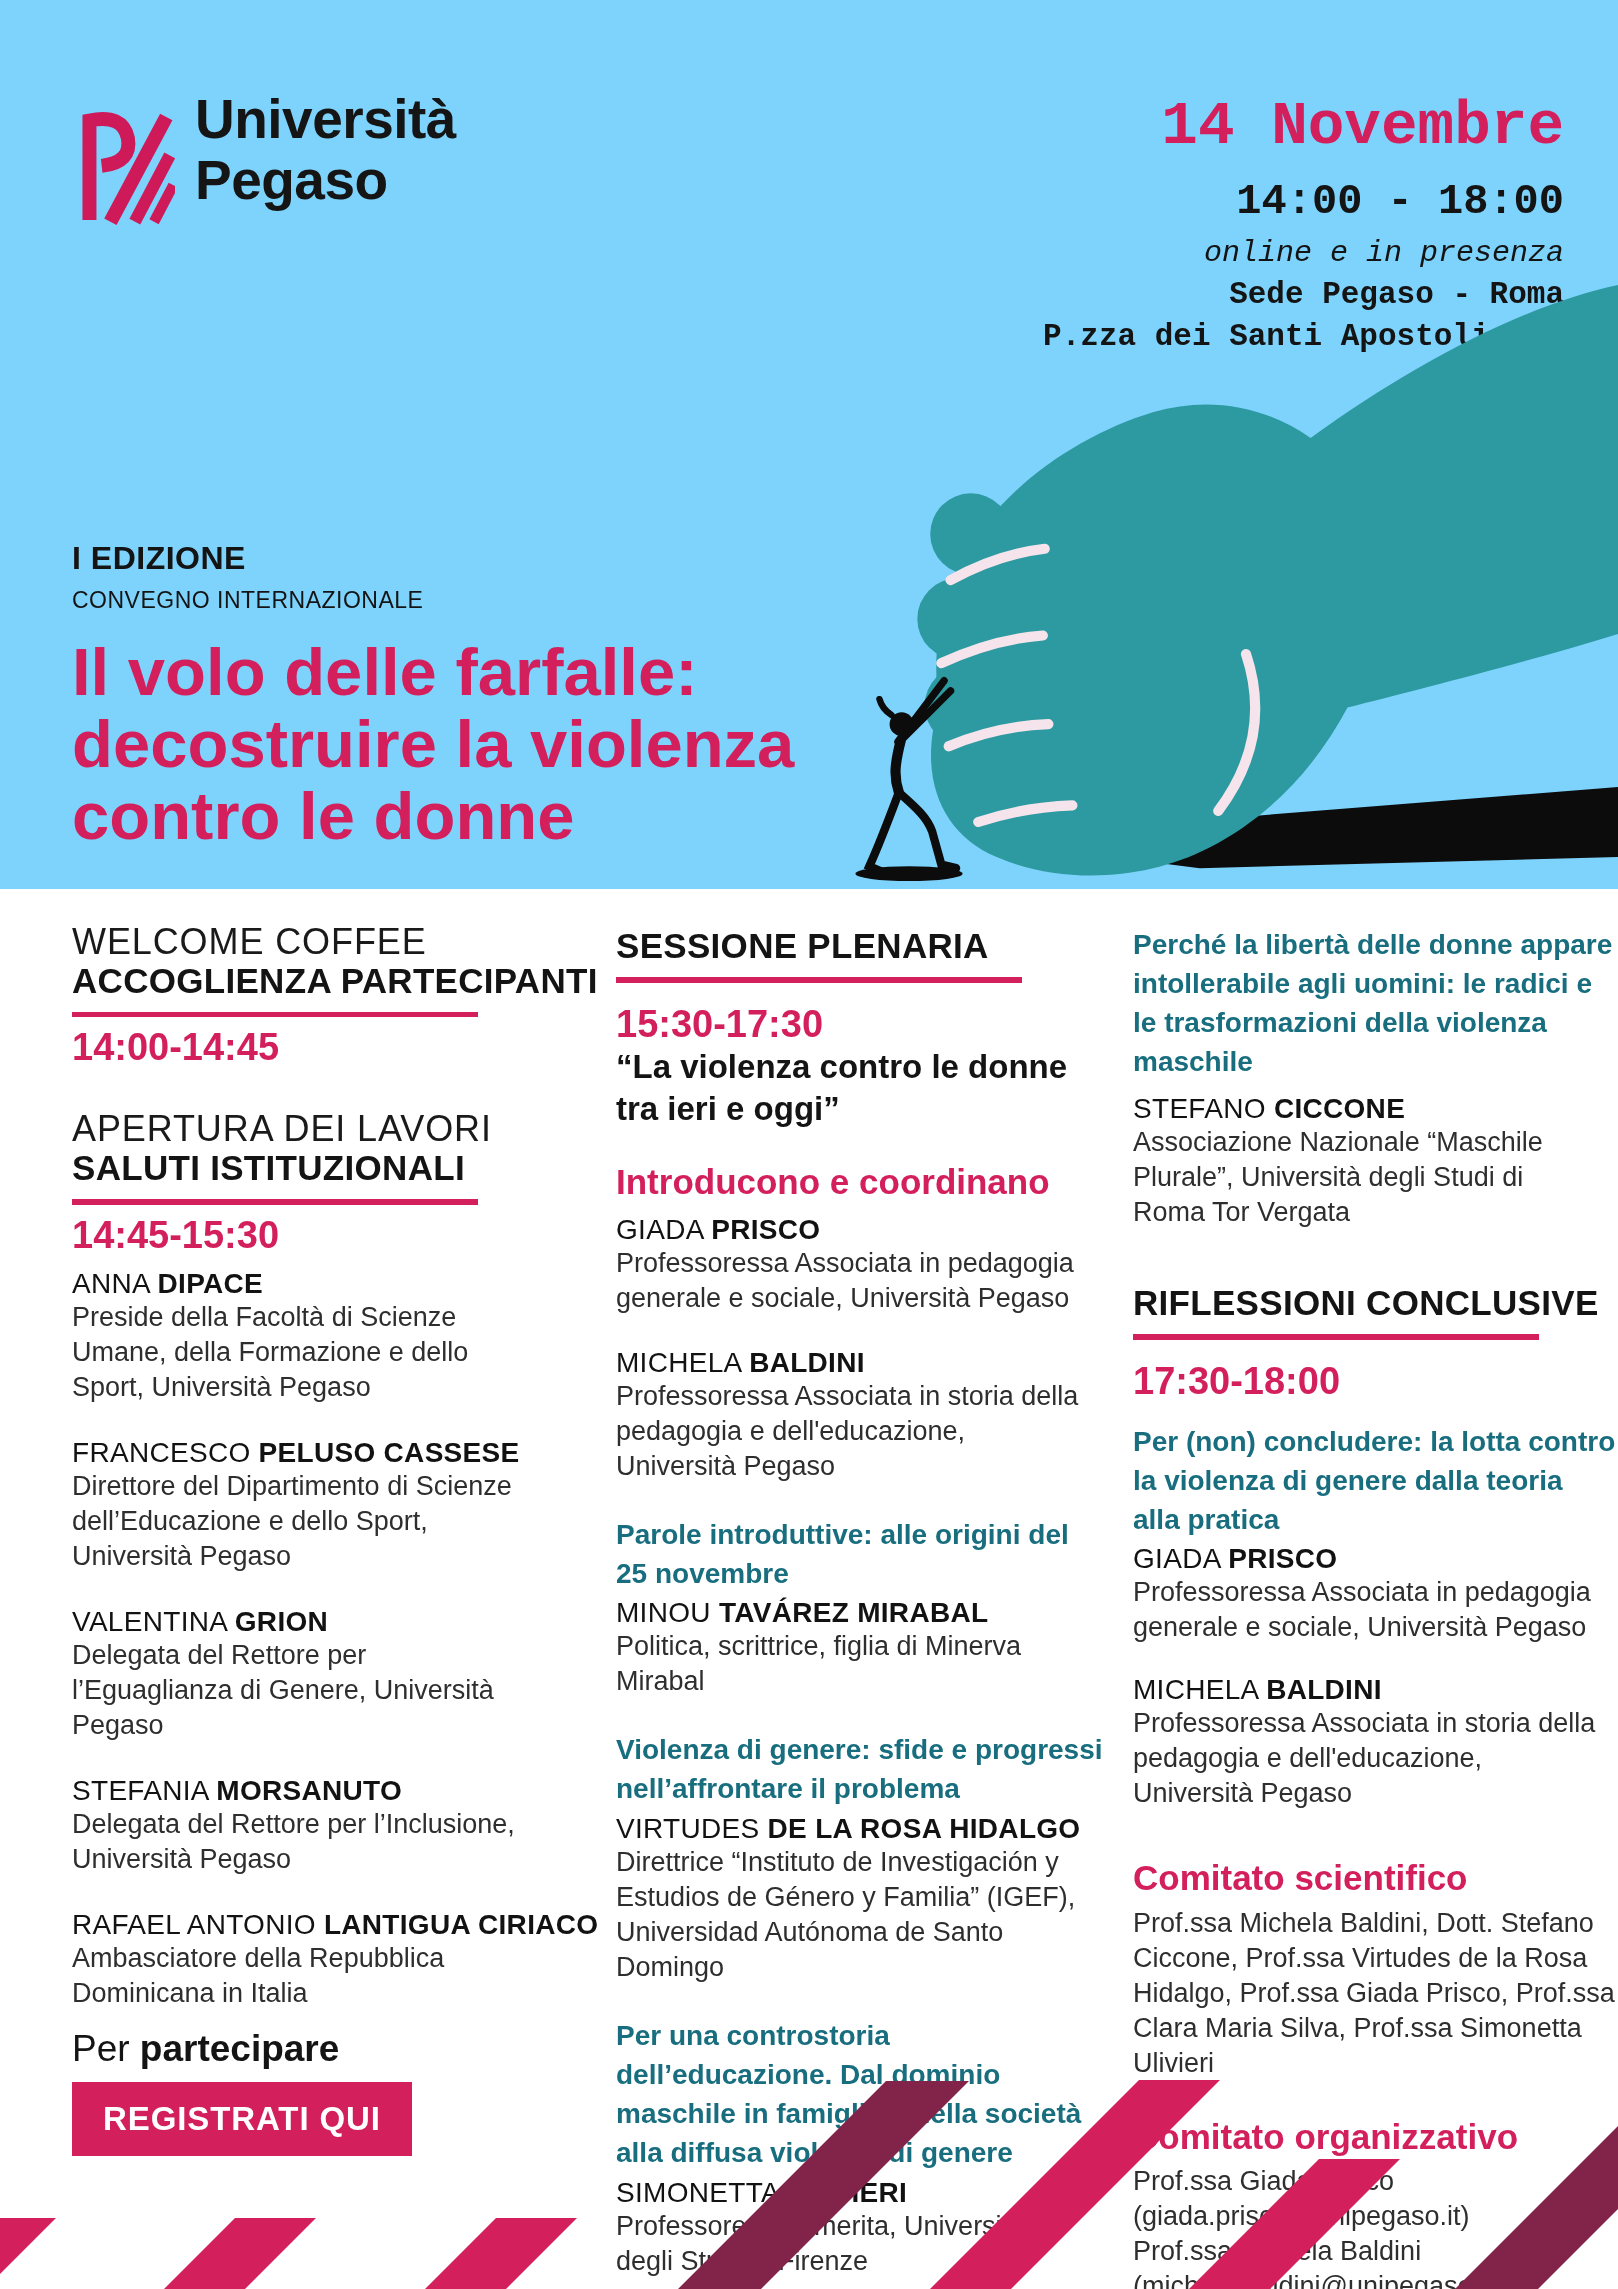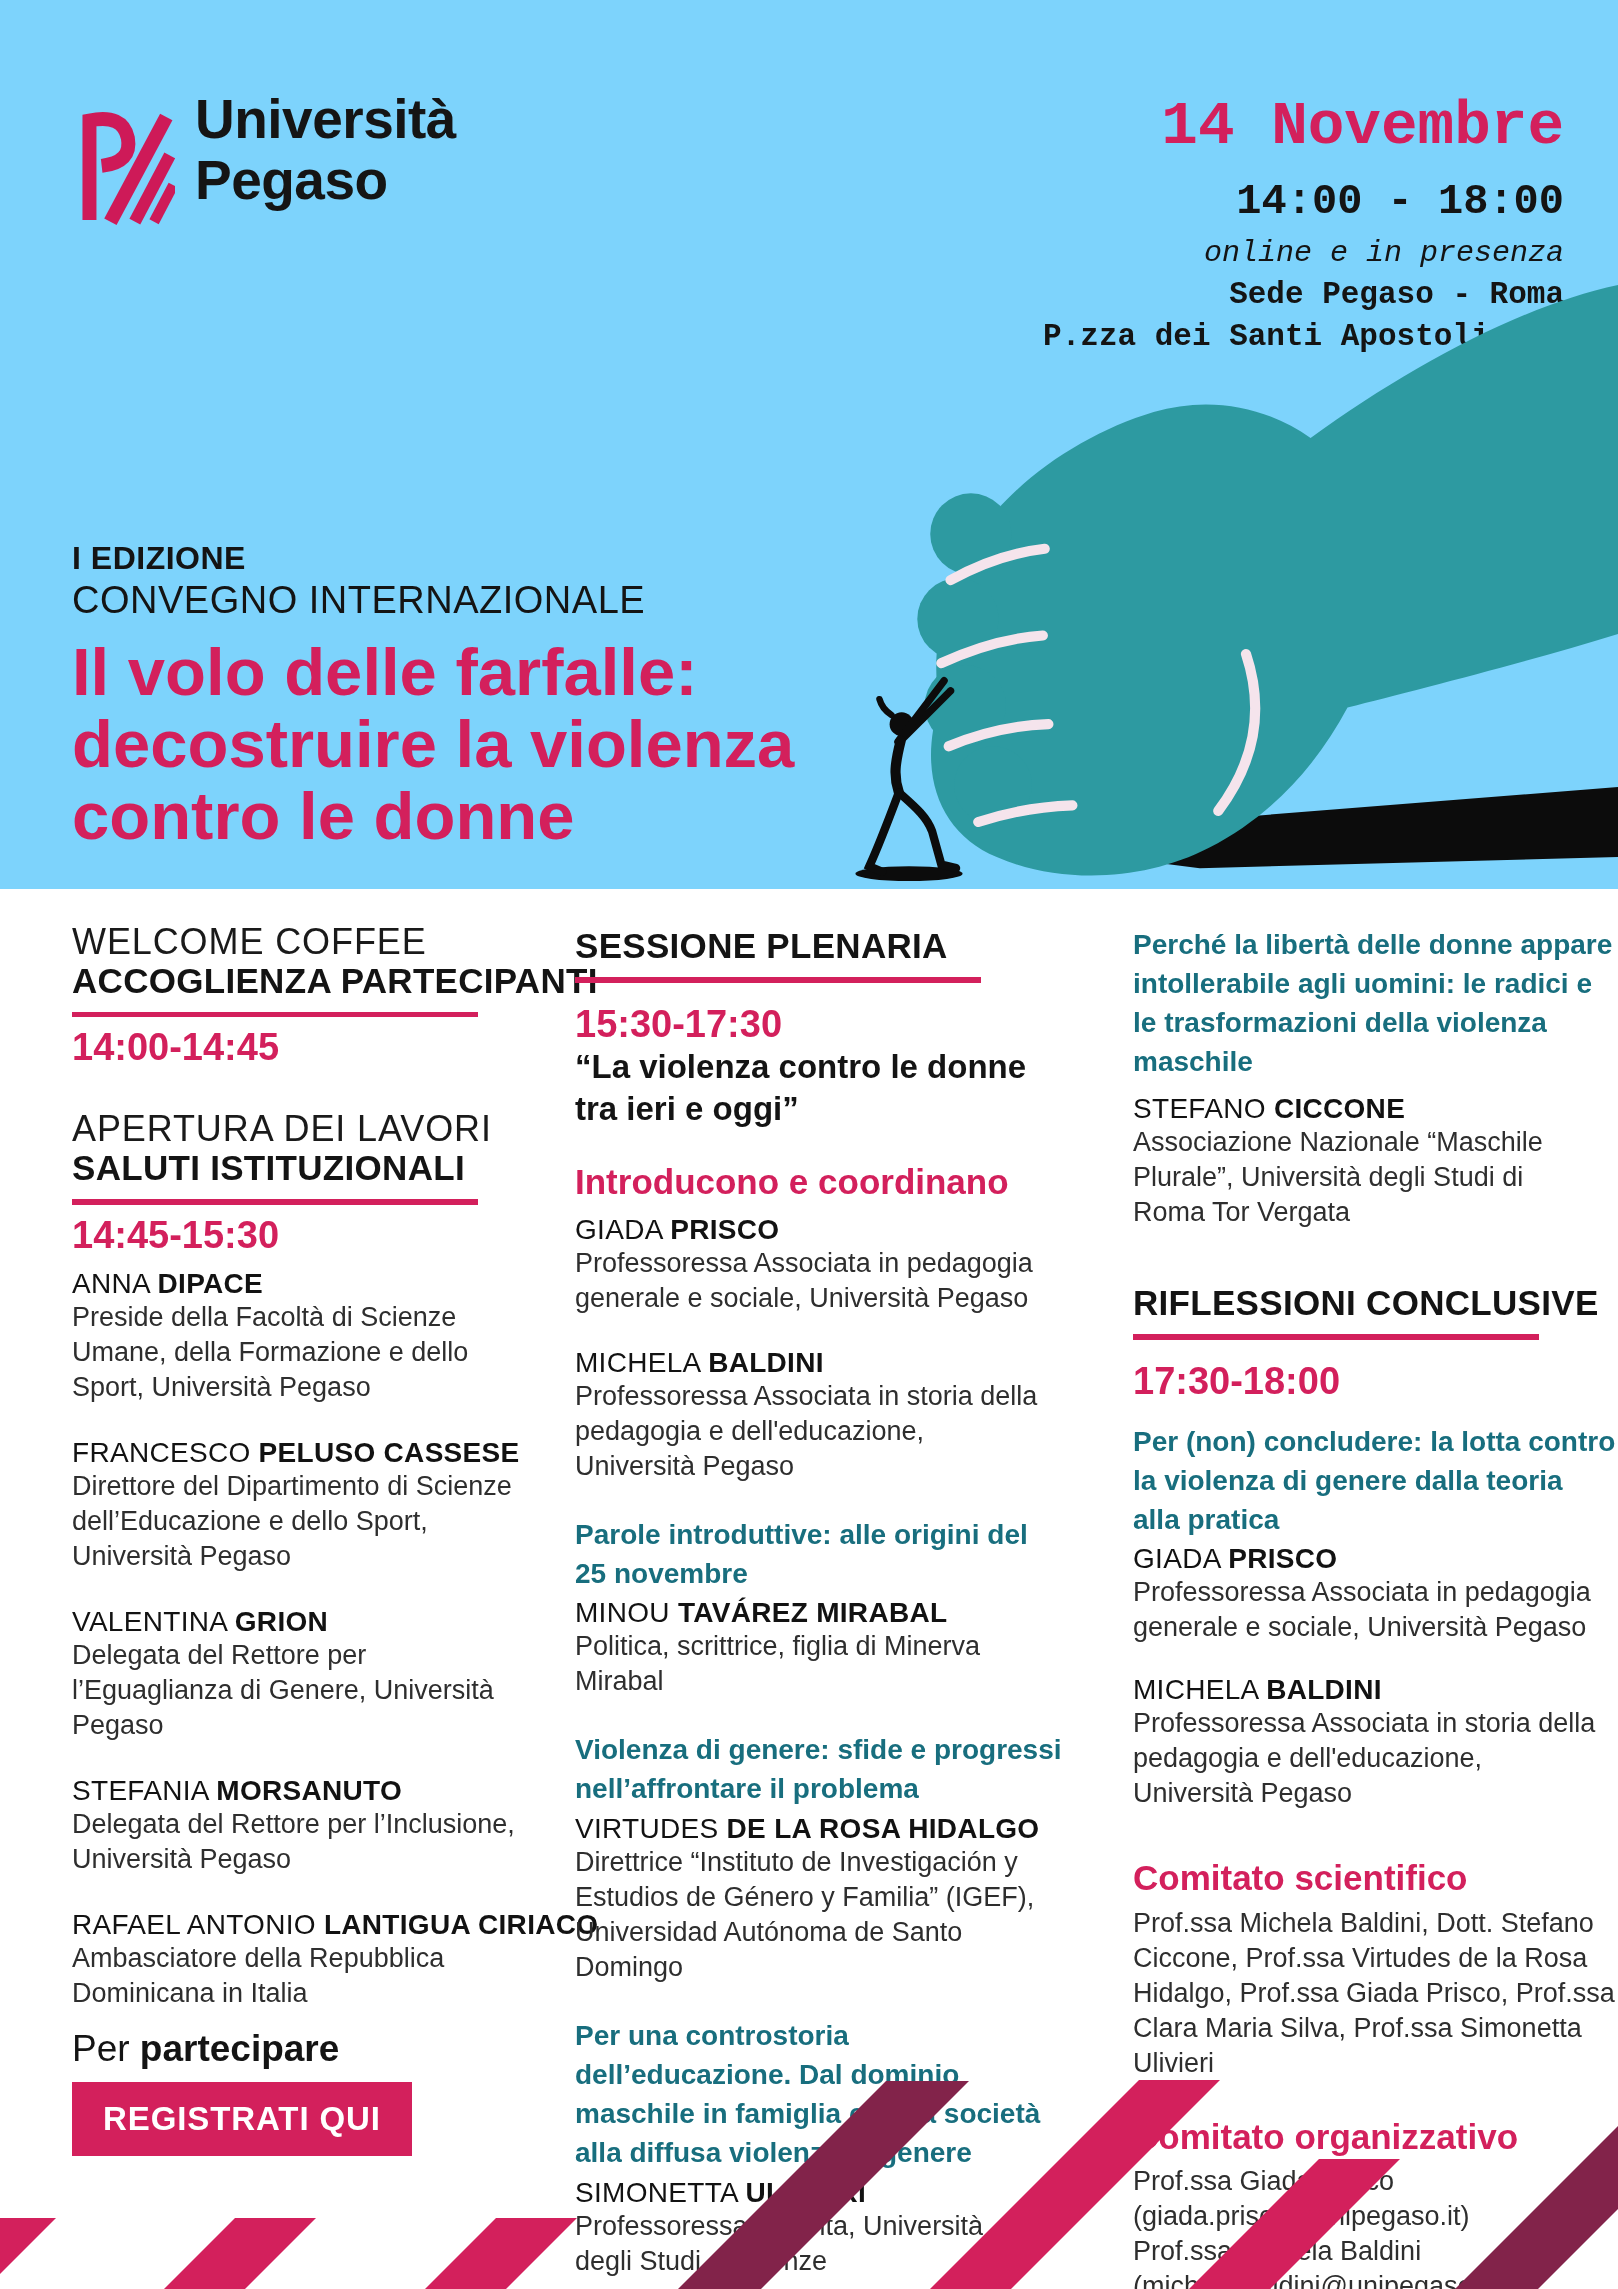--- a/index.html
+++ b/index.html
@@ -13,27 +13,27 @@
   .logo-mark{width:103px;height:138px;}
   .logo-text{margin-left:20px;font-size:55px;line-height:61px;font-weight:700;color:#151515;letter-spacing:-0.5px;}
   .hdr-right{position:absolute;right:55px;top:93px;text-align:right;font-family:Liberation Mono, monospace;}
   .ev-date{font-size:61px;line-height:68px;font-weight:700;color:#D3205C;}
   .ev-time{font-size:42px;line-height:48px;font-weight:700;margin-top:16.6px;}
   .ev-mode{font-size:30px;line-height:37px;font-style:italic;margin-top:9.2px;}
   .ev-venue,.ev-addr{font-size:31px;line-height:42px;font-weight:700;}
   .ev-venue{margin-top:1.8px;}
   .edition-blk{position:absolute;left:72px;top:537px;}
   .edition{font-size:32px;line-height:42px;font-weight:700;letter-spacing:0.5px;}
-  .evtype{font-size:38px;line-height:42px;letter-spacing:0.5px;}
+  .evtype{font-size:23px;line-height:42px;letter-spacing:0.5px;}
   .title{margin-top:14.8px;font-size:67px;line-height:72px;font-weight:700;color:#D3205C;white-space:pre-line;}
   .hero{position:absolute;left:812px;top:257px;width:807px;height:637px;}
   
   .col{position:absolute;top:925px;}
   .col1{left:72px;width:517px;}
-  .col2{left:575px;width:517px;}
+  .col2{left:616px;width:517px;}
   .col3{left:1133px;width:485px;}
   .kicker{font-size:36px;line-height:33px;letter-spacing:0.9px;color:#1a1a1a;}
   .sec-title{font-size:35px;line-height:41px;font-weight:700;margin-top:1.8px;white-space:nowrap;letter-spacing:0.3px;}
   .bar{width:406px;height:5.5px;background:#D3205C;margin-top:11px;}
   .time{font-size:38px;line-height:42px;font-weight:700;color:#D3205C;margin-top:9.2px;}
   .subject{font-size:33px;line-height:42px;font-weight:700;margin-top:1.8px;white-space:pre-line;}
   .pinkhead{font-size:35px;line-height:41px;font-weight:700;color:#D3205C;}
   .tealhead{font-size:28px;line-height:39px;font-weight:700;color:#186E7E;white-space:pre-line;}
   .speaker{}
   .name{font-size:28px;line-height:33px;white-space:nowrap;letter-spacing:0.3px;color:#121212;}

